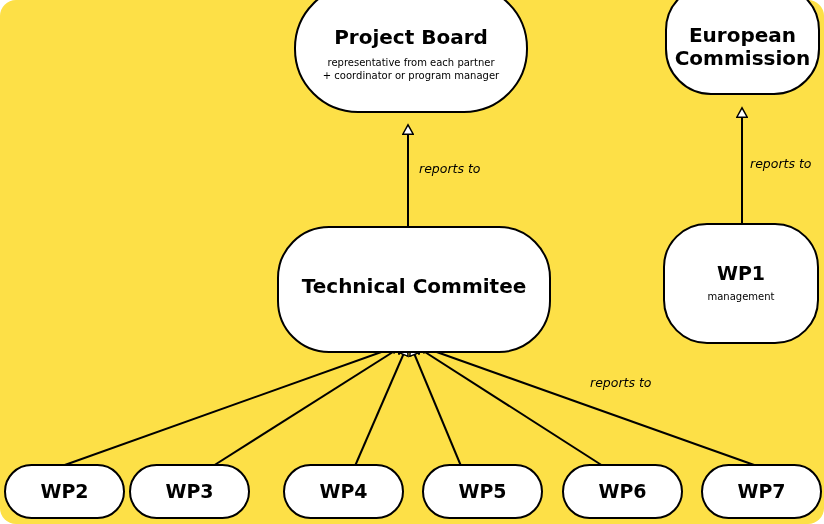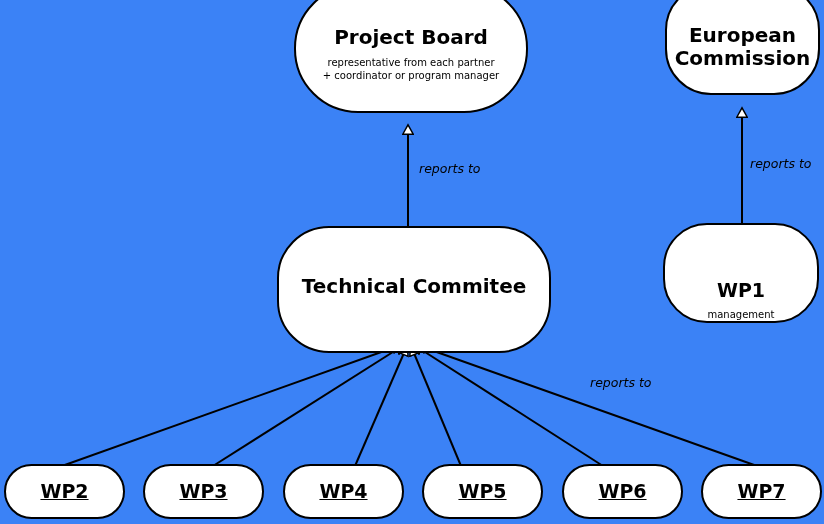--- a/index.html
+++ b/index.html
@@ -4,22 +4,23 @@
 <style>
   html,body{margin:0;padding:0;background:#ffffff;}
   body{
     font-family:"DejaVu Sans","Liberation Sans",sans-serif;
     color:#000000;
   }
   #canvas{
     position:relative;
     width:824px;
     height:524px;
-    background:#3b82f6;
+    background:#fde047;
     overflow:hidden;
+    border-radius:16px;
   }
   #edges{
     position:absolute;
     left:0; top:0;
     width:824px; height:524px;
   }
   .node{
     position:absolute;
     box-sizing:border-box;
     border:2px solid #000000;
@@ -69,33 +70,31 @@
     left:277px; top:226px;
     width:274px; height:127px;
     border-radius:52px;
   }
   #node-technical-commitee .title{ font-size:20px; margin-bottom:6px; }
   #node-technical-commitee .sub.second{ margin-top:11px; }
 
   
   #node-wp1{
     left:663px; top:223px;
-    width:156px; height:100px;
+    width:156px; height:121px;
     border-radius:44px;
-    justify-content:flex-end;
   }
   #node-wp1 .title{ font-size:19px; margin-bottom:5px; }
   #node-wp1 .sub{ margin-top:1px; }
 
   
   .wp-pill{
     top:464px;
     width:121px; height:55px;
     border-radius:28px;
-    text-decoration:underline;
   }
   .wp-pill .title{ font-size:19px; }
 
   .edge-label{
     position:absolute;
     font-style:italic;
     font-size:12.5px;
     white-space:nowrap;
     z-index:6;
   }
@@ -143,21 +142,21 @@
 
   <div class="node" id="node-wp1">
     <div class="title">WP1</div>
     <div class="sub">management</div>
   </div>
 
   <div id="wp-row">
       <div class="node wp-pill" style="left: 4px;">
         <div class="title">WP2</div>
       </div>
-      <div class="node wp-pill" style="left: 143px;">
+      <div class="node wp-pill" style="left: 129px;">
         <div class="title">WP3</div>
       </div>
       <div class="node wp-pill" style="left: 283px;">
         <div class="title">WP4</div>
       </div>
       <div class="node wp-pill" style="left: 422px;">
         <div class="title">WP5</div>
       </div>
       <div class="node wp-pill" style="left: 562px;">
         <div class="title">WP6</div>

